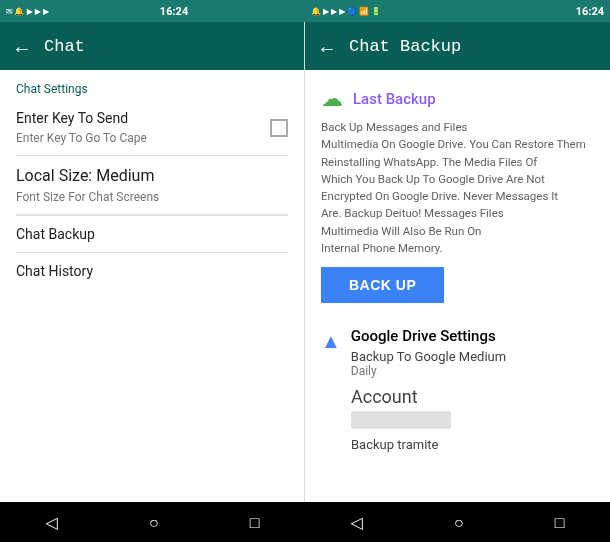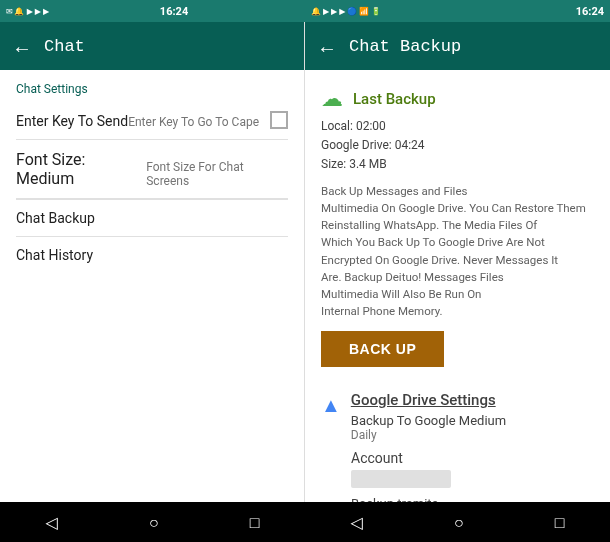--- a/index.html
+++ b/index.html
@@ -110,22 +110,21 @@
 
     .settings-item {
       padding: 10px 16px;
       display: flex;
       align-items: center;
       justify-content: space-between;
       cursor: pointer;
     }
     .settings-item-text {
       display: flex;
-      flex-direction: row;
-      align-items: flex-end;
+      flex-direction: column;
     }
     .settings-item-title {
       font-size: 14px;
       color: #212121;
     }
     .settings-item-subtitle {
       font-size: 12px;
       color: #757575;
       margin-top: 5px;
     }
@@ -161,21 +160,21 @@
       margin-bottom: 6px;
     }
 
     .cloud-icon {
       color: #4CAF50;
       font-size: 22px;
     }
 
     .backup-title {
       font-size: 15px;
-      color: #4d7c0f;
+      color: #8b5cf6;
       font-weight: 500;
     }
 
     .backup-info {
       font-size: 12px;
       color: #424242;
       line-height: 1.6;
       margin-left: 0;
       padding-left: 0;
     }
@@ -187,21 +186,21 @@
     }
 
     .description-text {
       font-size: 11.5px;
       color: #616161;
       line-height: 1.5;
       margin: 8px 0 10px 0;
     }
 
     .backup-button {
-      background: #a16207;
+      background: #3b82f6;
       color: white;
       border: none;
       padding: 10px 28px;
       font-size: 14px;
       font-weight: bold;
       cursor: pointer;
       letter-spacing: 0.5px;
       margin: 8px 0 12px 0;
       display: block;
     }
@@ -219,42 +218,41 @@
       margin-top: 2px;
       flex-shrink: 0;
     }
 
     .drive-content {
       flex: 1;
     }
 
     .drive-title {
       font-size: 15px;
-      color: #404040;
+      color: #000000;
       font-weight: 500;
       margin-bottom: 4px;
-      text-decoration: underline;
     }
 
     .drive-subtitle {
       font-size: 13px;
       color: #424242;
     }
 
     .drive-value {
       font-size: 12px;
       color: #757575;
     }
 
     .account-section {
       padding: 4px 16px 4px 46px;
     }
 
     .account-label {
-      font-size: 14px;
+      font-size: 18px;
       color: #424242;
       margin-bottom: 4px;
     }
 
     .account-value-box {
       background: #e0e0e0;
       height: 18px;
       width: 100px;
       border-radius: 2px;
     }
@@ -317,21 +315,21 @@
         <span class="settings-item-title">Enter Key To Send</span>
         <span class="settings-item-subtitle">Enter Key To Go To Cape</span>
       </div>
       <div class="checkbox"></div>
     </div>
 
     <div class="divider"></div>
 
     <div class="settings-item">
       <div class="settings-item-text">
-        <span class="settings-item-title" style="font-size:16px; font-weight:400;">Font Size: Medium</span>
+        <span class="settings-item-title" style="font-size:16px; font-weight:400;">Local Size: Medium</span>
         <span class="settings-item-subtitle">Font Size For Chat Screens</span>
       </div>
     </div>
 
     <div class="divider"></div>
 
 
     <div class="divider"></div>
 
     <div class="settings-item">
@@ -355,25 +353,20 @@
       <span class="back-arrow">←</span>
       <span class="toolbar-title">Chat Backup</span>
     </div>
 
     <div class="right-content">
 
       <div class="backup-section">
         <div class="backup-header">
           <span class="cloud-icon">☁</span>
           <span class="backup-title">Last Backup</span>
-        </div>
-        <div class="backup-info">
-          <span class="backup-info-line">Local: 02:00</span>
-          <span class="backup-info-line">Google Drive: 04:24</span>
-          <span class="backup-info-line">Size: 3.4 MB</span>
         </div>
 
         <p class="description-text">Back Up Messages and Files<br>Multimedia On Google Drive. You Can Restore Them<br>Reinstalling WhatsApp. The Media Files Of<br>Which You Back Up To Google Drive Are Not<br>Encrypted On Google Drive. Never Messages It<br>Are. Backup Deituo! Messages Files<br>Multimedia Will Also Be Run On<br>Internal Phone Memory.</p>
 
         <button class="backup-button">BACK UP</button>
       </div>
 
       <div class="google-drive-section">
         <span class="drive-icon">▲</span>
         <div class="drive-content">

